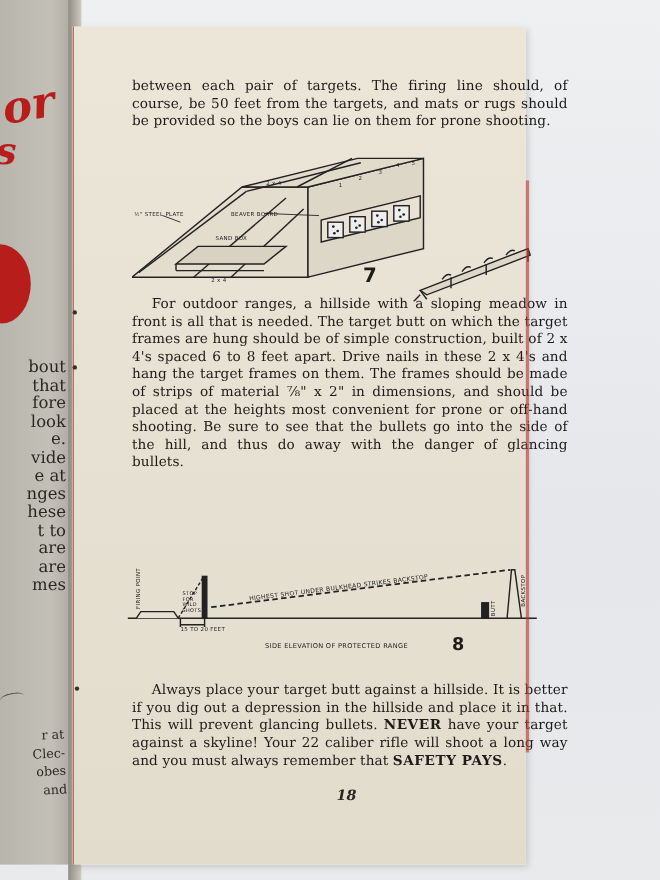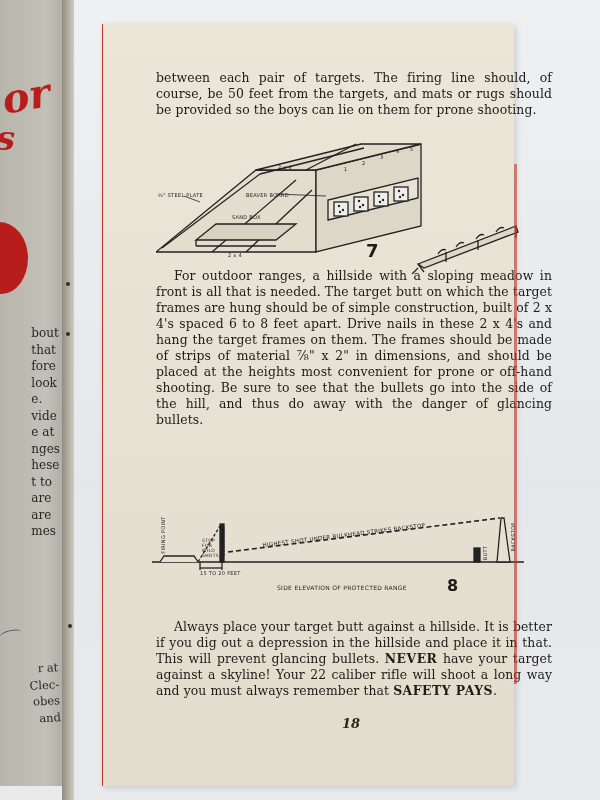--- a/index.html
+++ b/index.html
@@ -22,43 +22,42 @@
     position:absolute; color:#b71d1a; font-family:"DejaVu Serif", serif;
     font-weight:bold; font-style:italic;
   }
   .red-word-1 { left:2px; top:72px; font-size:40px; transform:rotate(-10deg); }
   .red-word-2 { left:-4px; top:118px; font-size:34px; }
   .red-blob {
     position:absolute; left:-20px; top:222px; width:48px; height:72px;
     background:#b71d1a; border-radius:40% 60% 55% 45% / 50% 50% 50% 50%;
   }
   .left-text {
-    position:absolute; right:6px; top:325px; text-align:left;
-    font-size:12px; line-height:16.5px; color:#2a2622;
+    position:absolute; right:6px; top:325px; text-align:right;
+    font-size:15px; line-height:16.5px; color:#2a2622;
     font-family:"DejaVu Serif", serif; white-space:pre;
   }
   .left-text-2 {
     position:absolute; right:6px; top:660px; text-align:right;
     font-size:11.5px; line-height:16.5px; color:#2a2622; white-space:pre;
     transform:rotate(-3deg);
   }
   .left-sketch {
     position:absolute; left:0; top:630px; width:22px; height:8px;
     border-top:1.5px solid #555; border-radius:50% 50% 0 0; transform:rotate(-12deg);
   }
   .gutter {
     position:absolute; left:62px; top:0; width:12px; height:800px;
     background:linear-gradient(90deg,#8f8c84 0%,#cfcbc0 100%);
   }
   
   .page {
     position:absolute; left:66px; top:24px; width:412px; height:762px;
     background:linear-gradient(180deg,#ebe6d8 0%,#e6e1d2 50%,#e2dccd 100%);
     box-shadow:1px 0 0 #b33 inset, 2px 2px 6px rgba(0,0,0,0.15);
-    margin-left:36px;
   }
   .page::after {
     content:""; position:absolute; right:-3px; top:140px; width:3px; height:520px;
     background:#c0392b; opacity:0.6;
   }
   .para {
     position:absolute; left:54px; width:396px; color:#1e1b18;
     font-family:"DejaVu Serif", serif; font-size:12.4px; line-height:16px;
     text-align:justify; letter-spacing:0.1px;
   }

